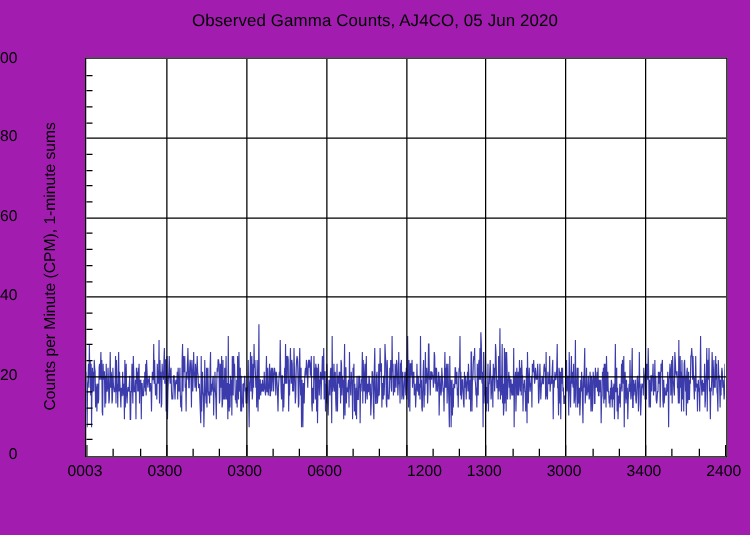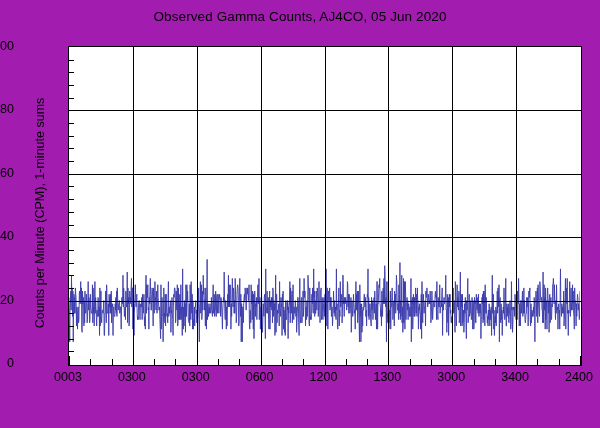--- a/index.html
+++ b/index.html
@@ -124,21 +124,21 @@
       <div class="ylabel-tick" style="top: 230.2px;">40</div>
       <div class="ylabel-tick" style="top: 166.8px;">60</div>
       <div class="ylabel-tick" style="top: 103.4px;">80</div>
       <div class="ylabel-tick" style="top: 40px;">100</div>
     </div>
   <div id="x-ticks">
       <div class="xlabel-tick" style="left: 38px;">0003</div>
       <div class="xlabel-tick" style="left: 101.875px;">0300</div>
       <div class="xlabel-tick" style="left: 165.75px;">0300</div>
       <div class="xlabel-tick" style="left: 229.625px;">0600</div>
-      <div class="xlabel-tick" style="left: 293.5px;">1200</div>
+      <div class="xlabel-tick" style="left: 293.5px; text-align: right;">1200</div>
       <div class="xlabel-tick" style="left: 357.375px;">1300</div>
       <div class="xlabel-tick" style="left: 421.25px;">3000</div>
       <div class="xlabel-tick" style="left: 485.125px;">3400</div>
       <div class="xlabel-tick" style="left: 549px;">2400</div>
     </div>
 
   <div class="axis-title-y">Counts per Minute (CPM), 1-minute sums</div>
 
 </div>
 

